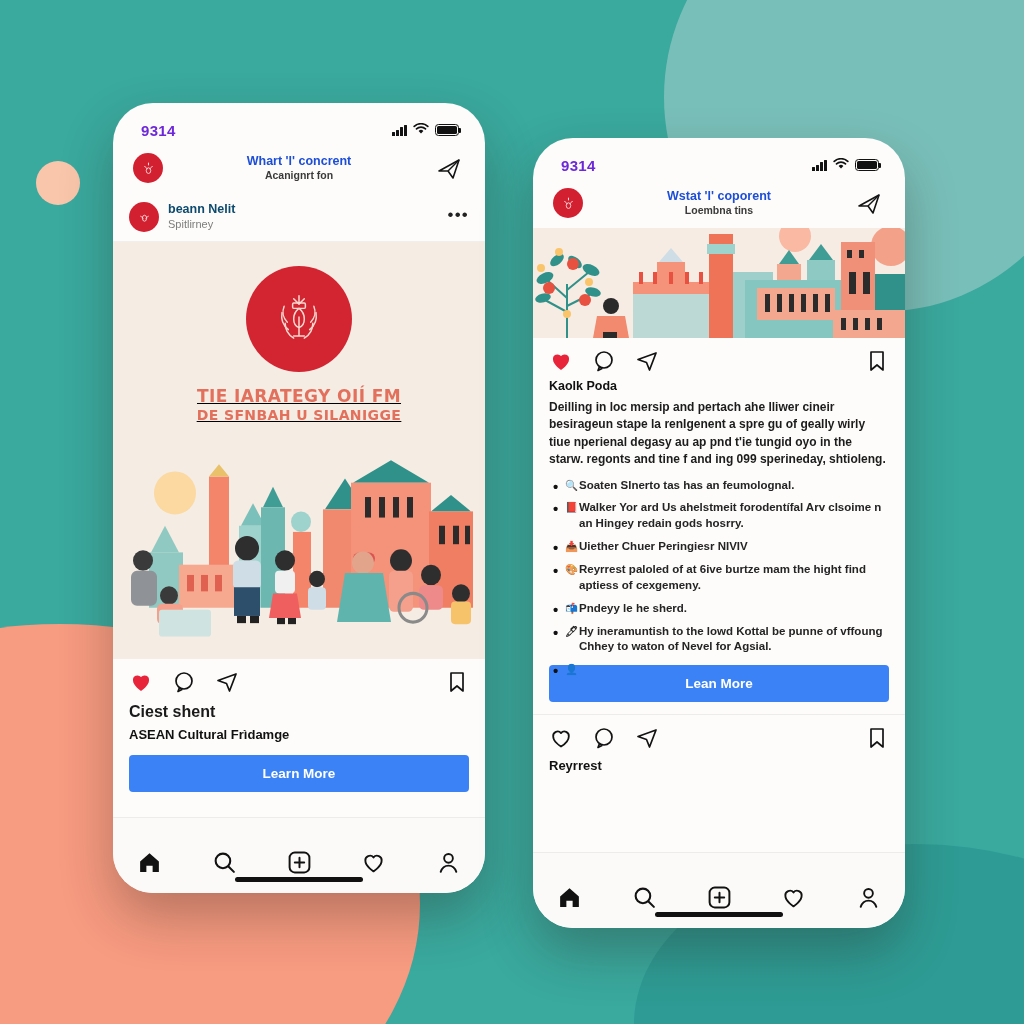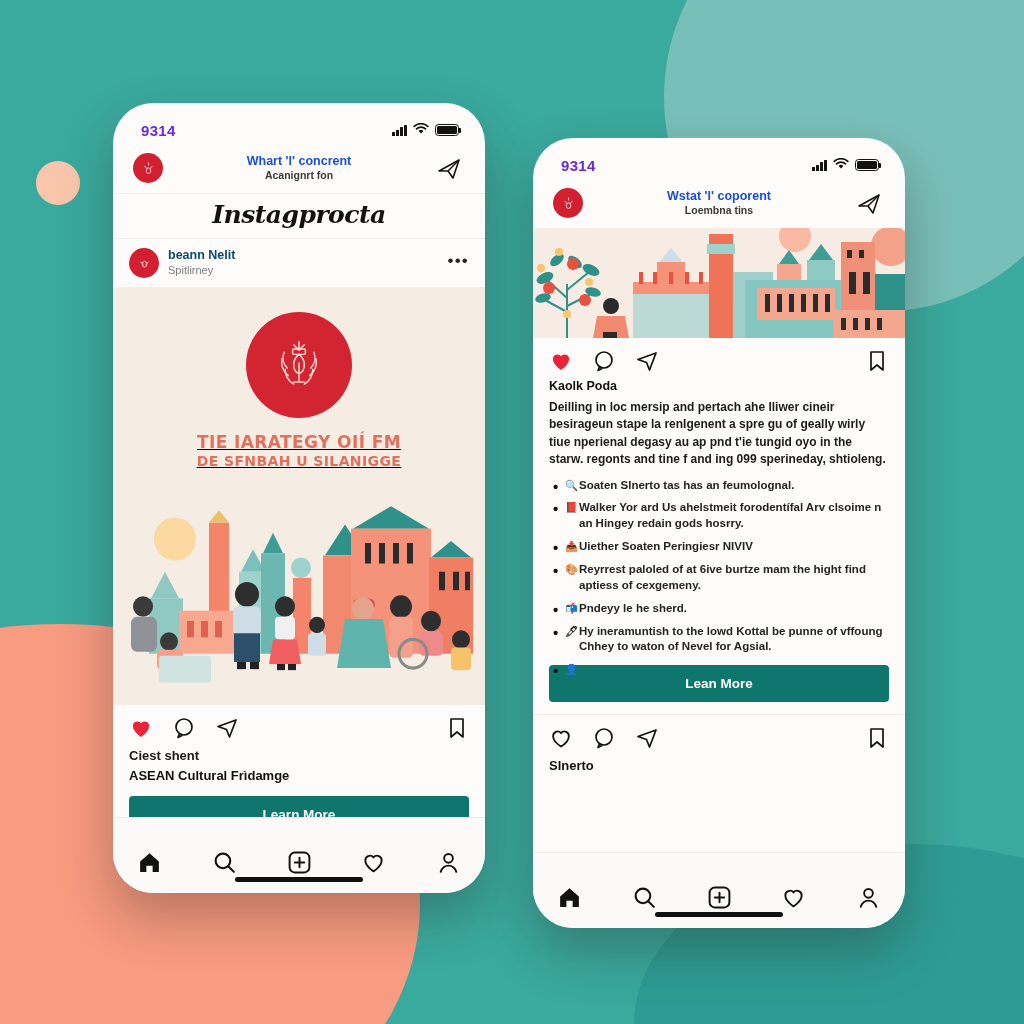--- a/index.html
+++ b/index.html
@@ -100,26 +100,26 @@
   }
   .pt1 { font-size: 17px; }
   .pt2 { font-size: 14px; }
 
   
   .actions { display: flex; align-items: center; gap: 19px; padding: 11px 16px 4px; }
   .actions .sp { flex: 1; }
   .actions svg { width: 24px; height: 24px; display: block; }
 
   .cap { padding: 2px 16px 0; }
-  .cap-l1 { font-size: 13px; color: #1a1a1a; font-weight: 600; line-height: 1.55; }
+  .cap-l1 { font-size: 16px; color: #1a1a1a; font-weight: 600; line-height: 1.55; }
   .cap-l2 { font-size: 13px; color: #111; font-weight: 700; line-height: 1.55; }
 
   .cta {
     display: block; width: calc(100% - 32px); margin: 10px 16px 12px;
-    background: #0f766e; color: #fff; border: none; border-radius: 4px;
+    background: #3b82f6; color: #fff; border: none; border-radius: 4px;
     padding: 11px 0; font-size: 13.5px; font-weight: 700;
     font-family: "Liberation Sans", sans-serif; cursor: pointer; text-align: center;
   }
 
   
   .body-wrap { padding: 2px 16px 0; }
   .body-head { font-size: 12.5px; font-weight: 700; color: #111; margin-bottom: 6px; }
   .body-para { font-size: 12px; font-weight: 700; color: #1c1c1c; line-height: 1.45; }
   .blist { list-style: none; margin: 9px 0 0; }
   .blist li {
@@ -196,23 +196,20 @@
       <div class="appbar-sub">Acanignrt fon</div>
     </div>
     <div class="send-ic">
       <svg viewBox="0 0 28 28">
           <path d="M4 17 24 6 18 24 13 17 4 17z" fill="none" stroke="#141414" stroke-width="1.6" stroke-linejoin="round"></path>
           <path d="M13 17 24 6" stroke="#141414" stroke-width="1.4"></path>
         </svg>
     </div>
   </div>
 
-  <div class="wordmark-row">
-    <span class="wordmark">Instagprocta</span>
-  </div>
 
   <div class="post-head">
     <div class="brand-dot">
       <svg viewBox="0 0 24 24">
           <ellipse cx="12" cy="13" rx="3" ry="4.2" fill="none" stroke="#fff" stroke-width="1.2" opacity=".85"></ellipse>
           <path d="M6 10c2 .7 3.5 2.2 4.3 4.3M18 10c-2 .7-3.5 2.2-4.3 4.3" stroke="#fff" stroke-width="1.1" fill="none" opacity=".85"></path>
         </svg>
     </div>
     <div class="ph-names">
       <div class="ph-user">beann Nelit</div>
@@ -521,21 +518,21 @@
         </svg>
     </span>
   </div>
 
   <div class="body-wrap">
     <div class="body-head">Kaolk Poda</div>
     <div class="body-para">Deilling in loc mersip and pertach ahe lliwer cineir besirageun stape la renIgenent a spre gu of geally wirly tiue nperienal degasy au ap pnd t'ie tungid oyo in the starw. regonts and tine f and ing 099 sperineday, shtioleng.</div>
     <ul class="blist">
       <li><span class="bi">🔍</span><span>Soaten Slnerto tas has an feumolognal.</span></li>
       <li><span class="bi">📕</span><span>Walker Yor ard Us ahelstmeit forodentífal Arv clsoime n an Hingey redain gods hosrry.</span></li>
-      <li><span class="bi">📥</span><span>Uiether Soaten Peringiesr NIVIV</span></li>
+      <li><span class="bi">📥</span><span>Uiether Chuer Peringiesr NIVIV</span></li>
       <li><span class="bi">🎨</span><span>Reyrrest paloled of at 6ive burtze mam the hight find aptiess of cexgemeny.</span></li>
       <li><span class="bi">📬</span><span>Pndeyy le he sherd.</span></li>
       <li><span class="bi">🖊</span><span>Hy ineramuntish to the lowd Kottal be punne of vffoung Chhey to waton of Nevel for Agsial.</span></li>
       <li><span class="bi">👤</span></li>
     </ul>
   </div>
 
   <button class="cta">Lean More</button>
 
   <div class="sep"></div>
@@ -559,21 +556,21 @@
     </span>
     <span class="sp"></span>
     <span>
       <svg viewBox="0 0 24 24">
           <path d="M6 3h12v18l-6-5-6 5V3z" fill="none" stroke="#121212" stroke-width="1.7" stroke-linejoin="round"></path>
         </svg>
     </span>
   </div>
 
   <div class="cap">
-    <div class="cap-l2">Slnerto</div>
+    <div class="cap-l2">Reyrrest</div>
   </div>
 
   <div class="navbar">
     <span>
       <svg viewBox="0 0 24 24">
           <path d="M3 11 12 3l9 8v10h-6v-6H9v6H3V11z" fill="#121212"></path>
         </svg>
     </span>
     <span>
       <svg viewBox="0 0 24 24">

